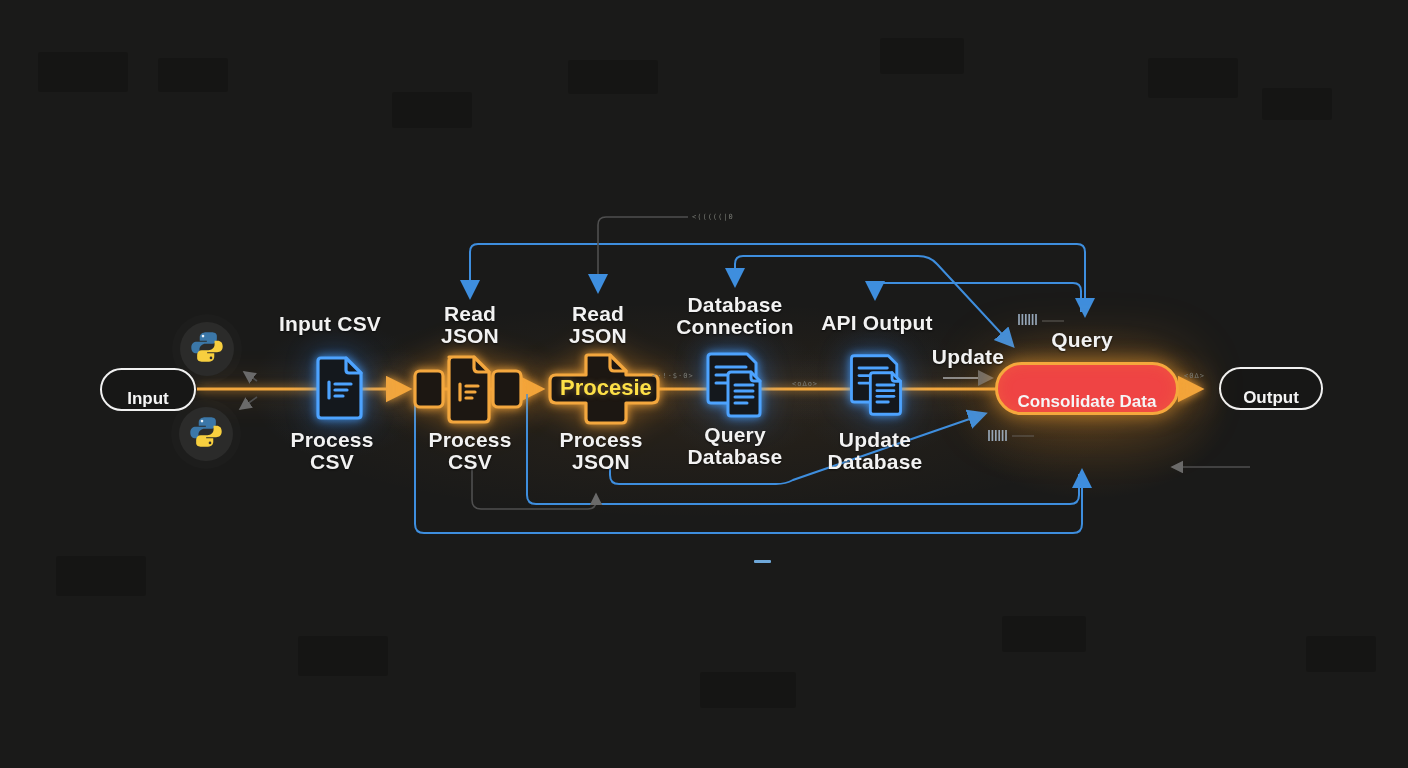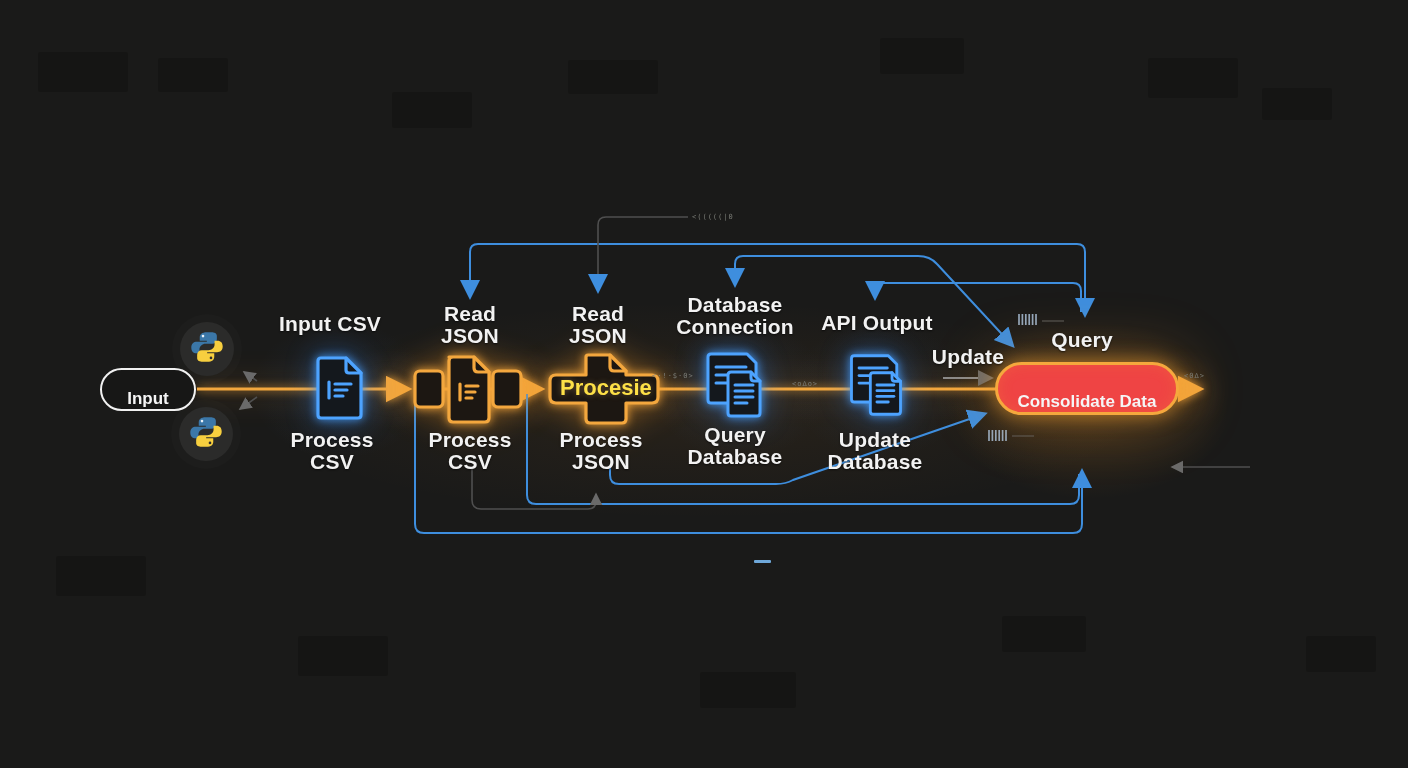--- a/index.html
+++ b/index.html
@@ -149,20 +149,23 @@
         <g transform="rotate(180 27 27)">
           <path fill="#f7cf3f" d="M26.6,7c-6.6,0-9.4,2.9-9.4,7v4.4h9.6v1.6H13.4c-4.4,0-7.6,2.7-7.6,7.7c0,5,2.5,7.9,7.1,7.9h3.9v-5.2c0-4.4,3.7-7.7,8.3-7.7h8.9c3.6,0,6.3-2.7,6.3-6.1v-4.8c0-3.3-3.6-4.8-7.5-4.8z"></path>
           <circle cx="21.6" cy="12.3" r="1.8" fill="#2f2f2f"></circle>
         </g>
       </svg>
     </span>
   </div>
 
   <div class="pill" style="left:100px;top:368px;width:96px;height:43px">
     <span>Input</span>
+  </div>
+  <div class="pill" style="left:1219px;top:367px;width:104px;height:43px">
+    <span>Output</span>
   </div>
 
   <div class="icon-wrap glow-blue" style="left:312px;top:355px">
     <svg width="54" height="66" viewBox="0 0 54 66" fill="none" stroke="#4da3ff" stroke-width="3.2" stroke-linejoin="round" stroke-linecap="round">
       <path d="M9,3 H34 L49,18 V60 Q49,63 46,63 H9 Q6,63 6,60 V6 Q6,3 9,3 Z" fill="#14181d"></path>
       <path d="M34,3 V15 Q34,18 37,18 H49"></path>
       <path d="M17,27 V43"></path>
         <path d="M23,29 H39"></path>
         <path d="M23,35 H35"></path>
         <path d="M23,41 H31"></path>

